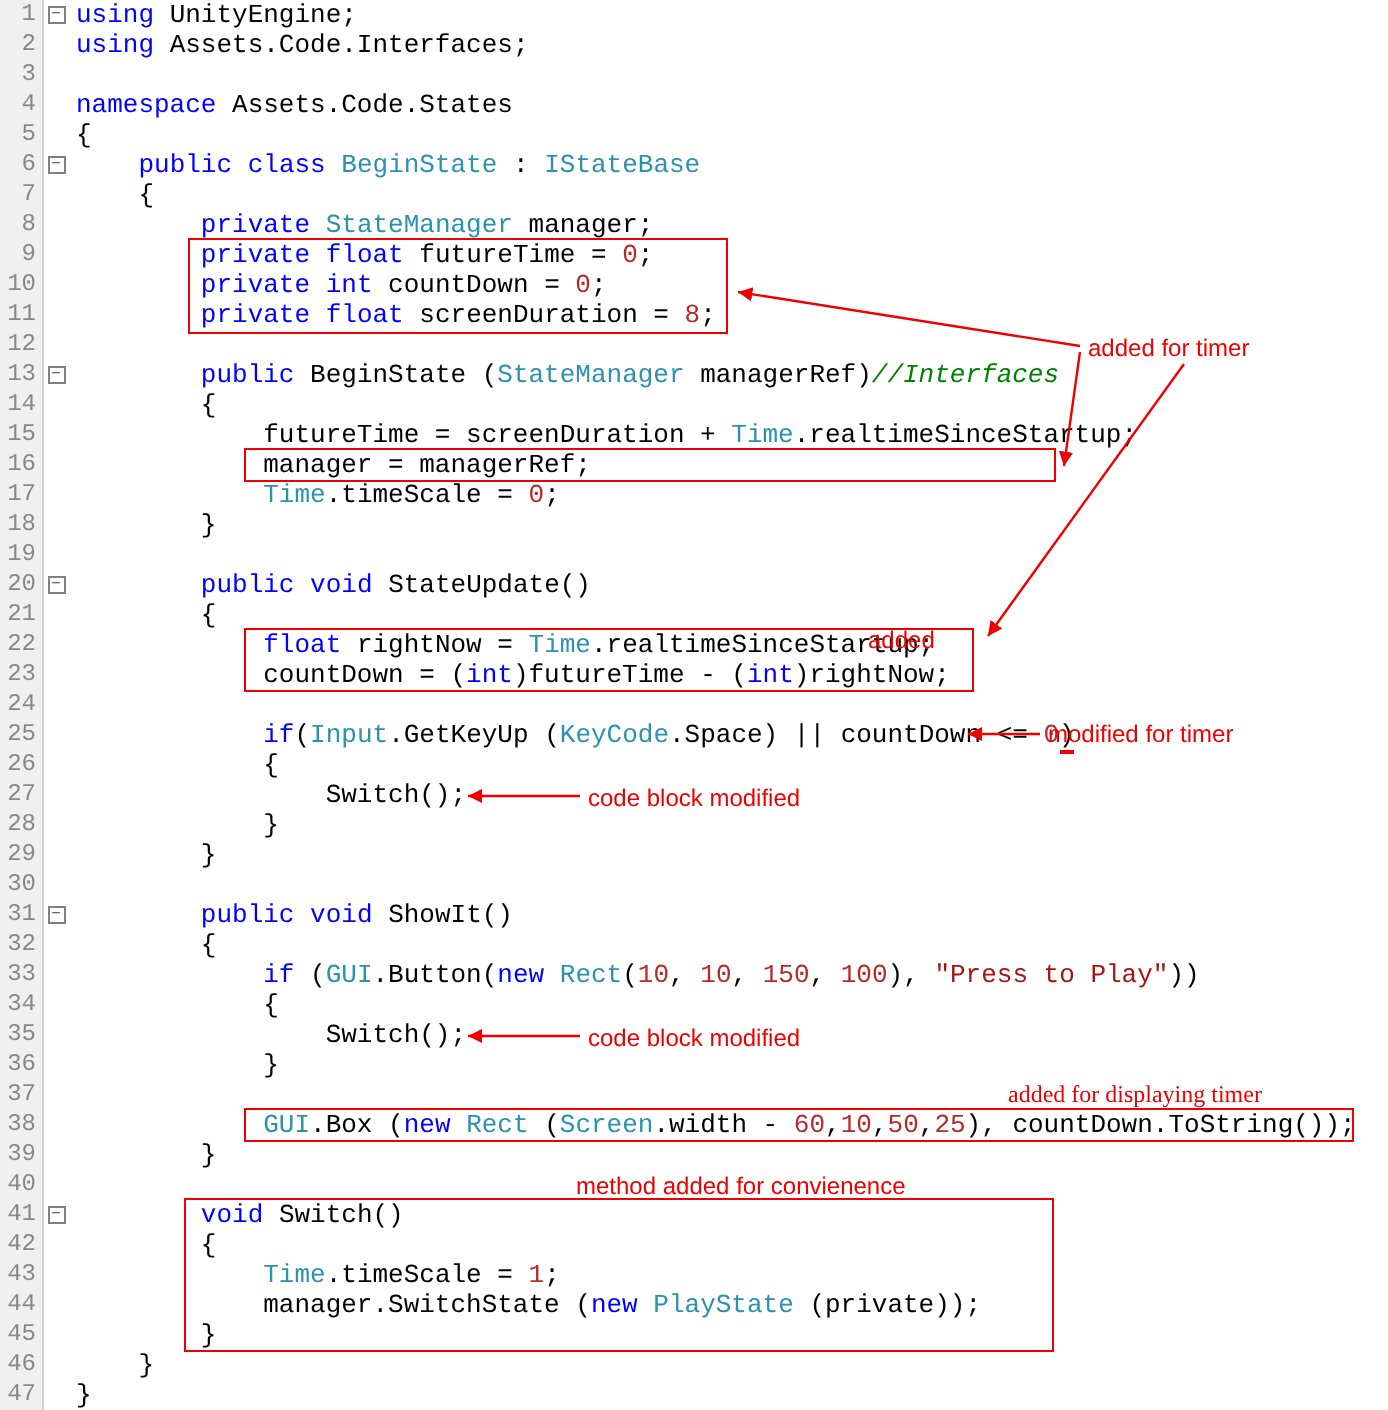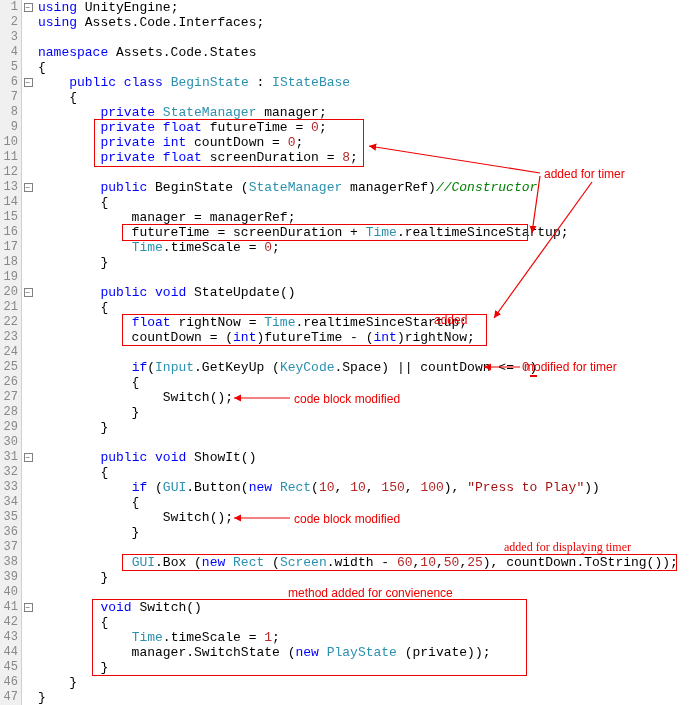--- a/index.html
+++ b/index.html
@@ -142,24 +142,24 @@
 <div class="line"></div>
 <div class="line"><span class="kw">namespace </span><span>Assets.Code.States</span></div>
 <div class="line">{</div>
 <div class="line"><span>    </span><span class="kw">public</span> <span class="kw">class</span> <span class="cls">BeginState</span><span> : </span><span class="cls">IStateBase</span></div>
 <div class="line">    {</div>
 <div class="line"><span>        </span><span class="kw">private</span> <span class="cls">StateManager</span><span> manager;</span></div>
 <div class="line"><span>        </span><span class="kw">private</span> <span class="kw">float</span><span> futureTime = </span><span class="num">0</span><span>;</span></div>
 <div class="line"><span>        </span><span class="kw">private</span> <span class="kw">int</span><span> countDown = </span><span class="num">0</span><span>;</span></div>
 <div class="line"><span>        </span><span class="kw">private</span> <span class="kw">float</span><span> screenDuration = </span><span class="num">8</span><span>;</span></div>
 <div class="line"></div>
-<div class="line"><span>        </span><span class="kw">public</span><span> BeginState (</span><span class="cls">StateManager</span><span> managerRef)</span><span class="cmt">//Constructor</span></div>
-<div class="line">        {</div>
+<div class="line"><span>        </span><span class="kw">public</span><span> BeginState (</span><span class="cls">StateManager</span><span> managerRef)</span><span class="cmt">//Interfaces</span></div>
+<div class="line">        {</div>
+<div class="line"><span>            futureTime = screenDuration + </span><span class="cls">Time</span><span>.realtimeSinceStartup;</span></div>
 <div class="line"><span>            manager = managerRef;</span></div>
-<div class="line"><span>            futureTime = screenDuration + </span><span class="cls">Time</span><span>.realtimeSinceStartup;</span></div>
 <div class="line"><span>            </span><span class="cls">Time</span><span>.timeScale = </span><span class="num">0</span><span>;</span></div>
 <div class="line">        }</div>
 <div class="line"></div>
 <div class="line"><span>        </span><span class="kw">public</span> <span class="kw">void</span><span> StateUpdate()</span></div>
 <div class="line">        {</div>
 <div class="line"><span>            </span><span class="kw">float</span><span> rightNow = </span><span class="cls">Time</span><span>.realtimeSinceStartup;</span></div>
 <div class="line"><span>            countDown = (</span><span class="kw">int</span><span>)futureTime - (</span><span class="kw">int</span><span>)rightNow;</span></div>
 <div class="line"></div>
 <div class="line"><span>            </span><span class="kw">if</span><span>(</span><span class="cls">Input</span><span>.GetKeyUp (</span><span class="cls">KeyCode</span><span>.Space) || countDown &lt;= </span><span class="num">0</span><span class="redund">)</span></div>
 <div class="line">            {</div>

